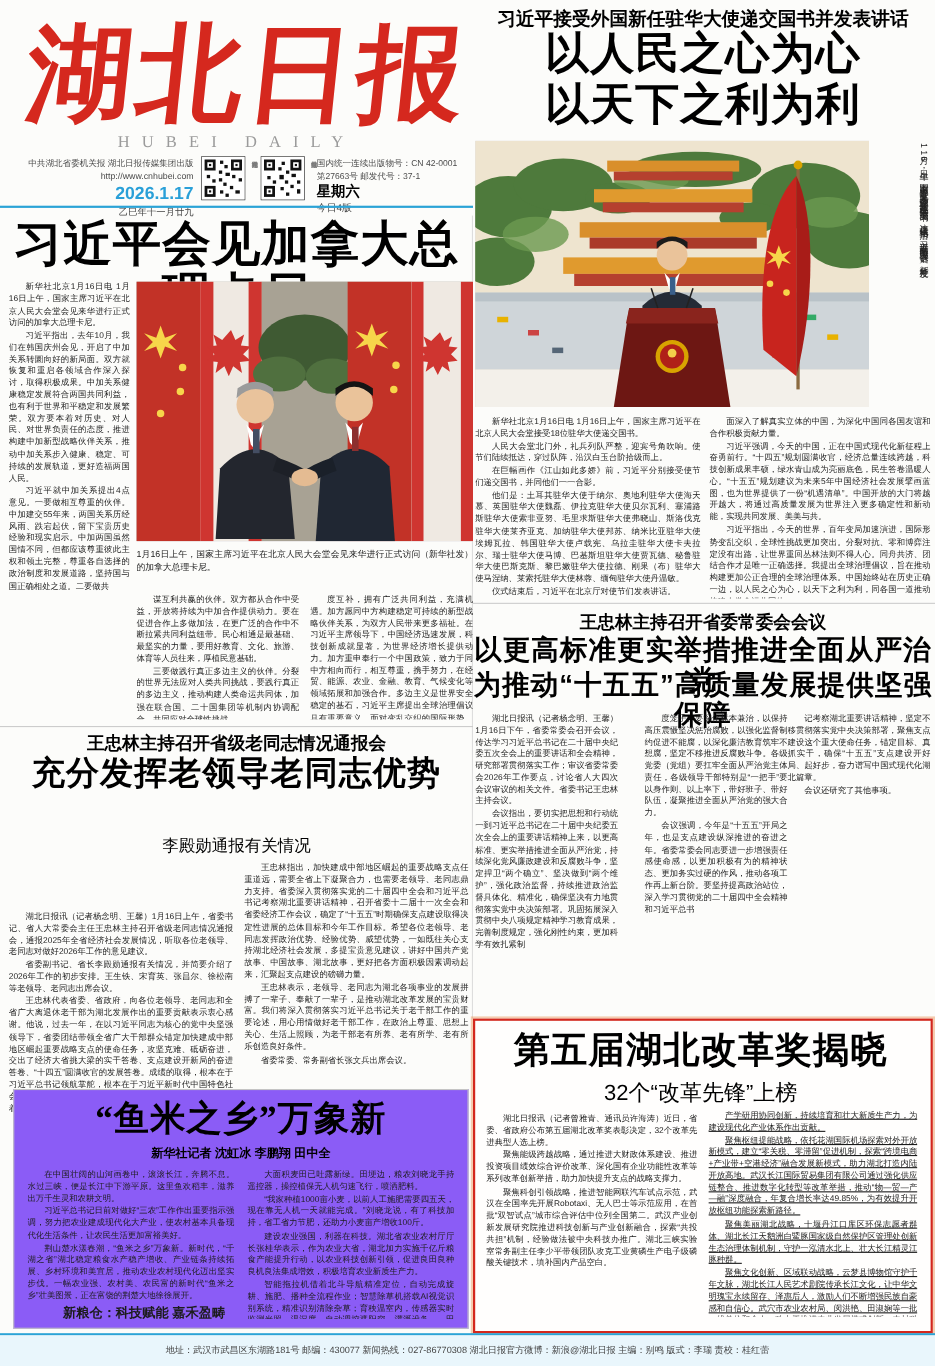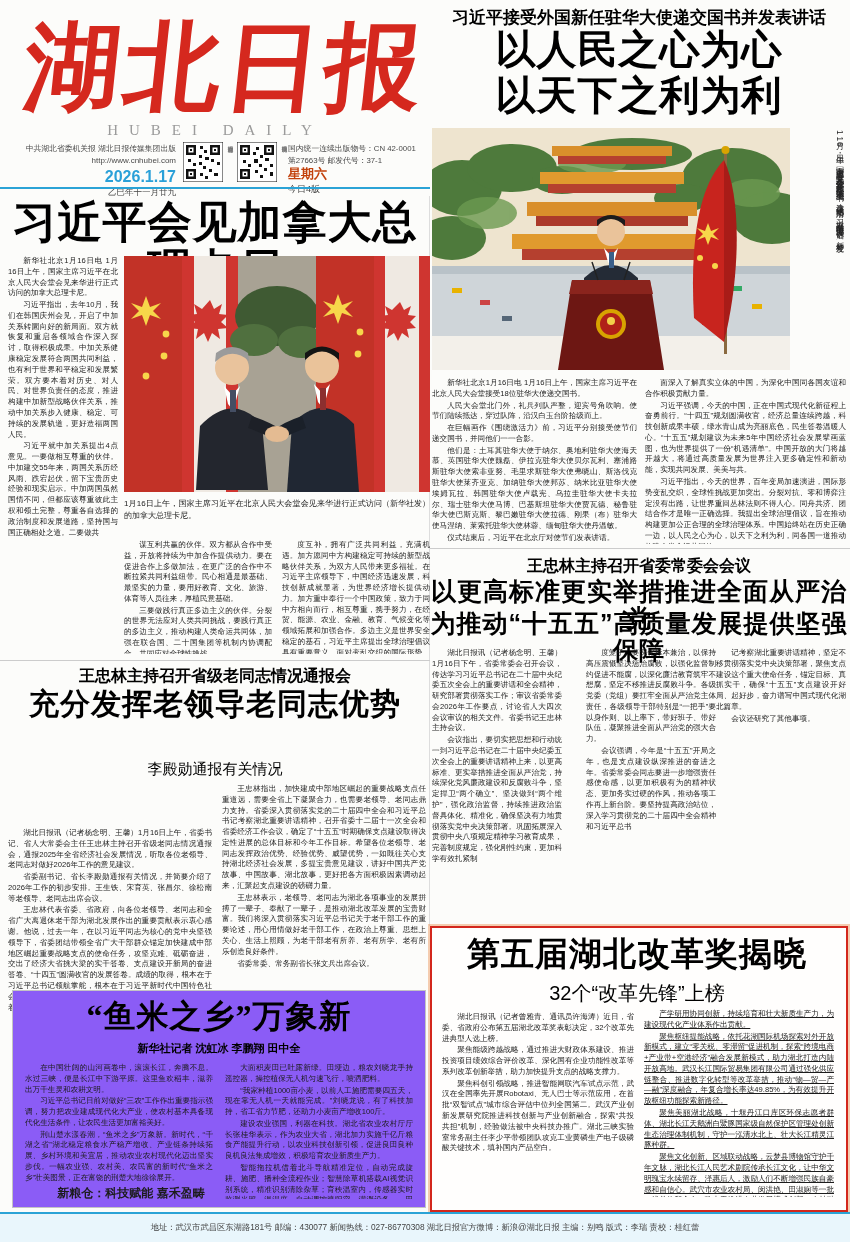--- a/index.html
+++ b/index.html
@@ -11,21 +11,21 @@
         color:#d5281e;letter-spacing:4px;transform:skewX(-6deg);}
   .logo-en{position:absolute;left:0;top:122px;width:430px;text-align:center;color:#9b9b9b;
         font-size:15px;letter-spacing:11px;font-family:"Liberation Serif",serif;}
   .mh-left{position:absolute;left:6px;top:143px;width:170px;text-align:right;font-size:7.8px;color:#4a4a4a;line-height:1.5;}
   .mh-url{font-size:8px;color:#4a4a4a;}
   .mh-date{font-size:16px;font-weight:bold;color:#2aa0d8;line-height:1.2;}
   .mh-lunar{font-size:8.5px;color:#444;}
   .qr{position:absolute;top:142px;width:40px;height:40px;}
   .qr-label{position:absolute;top:142px;width:8px;height:42px;writing-mode:vertical-rl;font-size:5.5px;color:#777;line-height:1;}
   .mh-right{position:absolute;left:288px;top:143px;width:140px;text-align:left;font-size:7.8px;color:#4a4a4a;line-height:1.5;}
-  .mh-week{font-size:13px;font-weight:bold;color:#c2410c;line-height:1.3;}
+  .mh-week{font-size:13px;font-weight:bold;color:#000000;line-height:1.3;}
   .mh-pages{font-size:9px;color:#444;}
   .rule-blue{position:absolute;left:0;top:187px;width:430px;height:2px;background:#2ba3d6;}
   .vdiv{position:absolute;left:429px;top:196px;width:1px;height:730px;background:#ddd;}
   
   .kicker{position:absolute;text-align:center;font-weight:600;color:#000;}
   .headline{position:absolute;text-align:center;font-weight:900;color:#000;letter-spacing:1px;line-height:1.08;}
   .deck{position:absolute;text-align:center;color:#000;}
   .col{position:absolute;font-size:7.6px;line-height:1.42;text-align:justify;color:#1c1c1c;overflow:hidden;}
   .col p,.para{margin:0 0 1px 0;text-indent:2em;}
   .caption{position:absolute;font-size:8px;line-height:1.5;color:#222;text-align:justify;overflow:hidden;}
@@ -195,21 +195,21 @@
       <circle cx="179" cy="196" r="11" fill="#b02018"></circle>
       <circle cx="179" cy="193" r="4" fill="#f2cf4a"></circle>
     <line x1="166" y1="152" x2="160" y2="134" stroke="#222" stroke-width="1.4"></line>
       <line x1="192" y1="152" x2="198" y2="134" stroke="#222" stroke-width="1.4"></line>
   </svg>
   <div class="vcap" style="left:796px;top:130px;width:50px;height:240px;">1月16日上午，国家主席习近平在北京人民大会堂接受十八位驻华大使递交国书。这是仪式结束后，习近平面向使节们发表讲话。（新华社发）</div>
 
   <div class="col" style="left:432px;top:378px;width:205px;height:166px;">
       <p class="para">新华社北京1月16日电 1月16日上午，国家主席习近平在北京人民大会堂接受18位驻华大使递交国书。</p>
       <p class="para">人民大会堂北门外，礼兵列队严整，迎宾号角吹响。使节们陆续抵达，穿过队阵，沿汉白玉台阶拾级而上。</p>
-      <p class="para">在巨幅画作《围绕激活力》前，习近平分别接受使节们递交国书，并同他们一一合影。</p>
+      <p class="para">在巨幅画作《江山如此多娇》前，习近平分别接受使节们递交国书，并同他们一一合影。</p>
       <p class="para">他们是：土耳其驻华大使于纳尔、奥地利驻华大使海天慕、英国驻华大使魏磊、伊拉克驻华大使贝尔瓦利、塞浦路斯驻华大使索非亚努、毛里求斯驻华大使弗晓山、斯洛伐克驻华大使莱齐亚克、加纳驻华大使邦苏、纳米比亚驻华大使埃姆瓦拉、韩国驻华大使卢载宪、乌拉圭驻华大使卡夫拉尔、瑞士驻华大使马博、巴基斯坦驻华大使贾瓦德、秘鲁驻华大使巴斯克斯、黎巴嫩驻华大使拉德、刚果（布）驻华大使马涅纳、莱索托驻华大使林蓉、缅甸驻华大使丹温敏。</p>
       <p class="para">仪式结束后，习近平在北京厅对使节们发表讲话。</p>
     </div>
   <div class="col" style="left:645px;top:378px;width:201px;height:166px;">
       <p class="para">面深入了解真实立体的中国，为深化中国同各国友谊和合作积极贡献力量。</p>
       <p class="para">习近平强调，今天的中国，正在中国式现代化新征程上奋勇前行。“十四五”规划圆满收官，经济总量连续跨越，科技创新成果丰硕，绿水青山成为亮丽底色，民生答卷温暖人心。“十五五”规划建议为未来5年中国经济社会发展擘画蓝图，也为世界提供了一份“机遇清单”。中国开放的大门将越开越大，将通过高质量发展为世界注入更多确定性和新动能，实现共同发展、美美与共。</p>
       <p class="para">习近平指出，今天的世界，百年变局加速演进，国际形势变乱交织，全球性挑战更加突出。分裂对抗、零和博弈注定没有出路，让世界重回丛林法则不得人心。同舟共济、团结合作才是唯一正确选择。我提出全球治理倡议，旨在推动构建更加公正合理的全球治理体系。中国始终站在历史正确一边，以人民之心为心，以天下之利为利，同各国一道推动构建人类命运共同体。</p>
     </div>
 
   <div class="hrule" style="left:430px;top:548px;width:420px;"></div>

